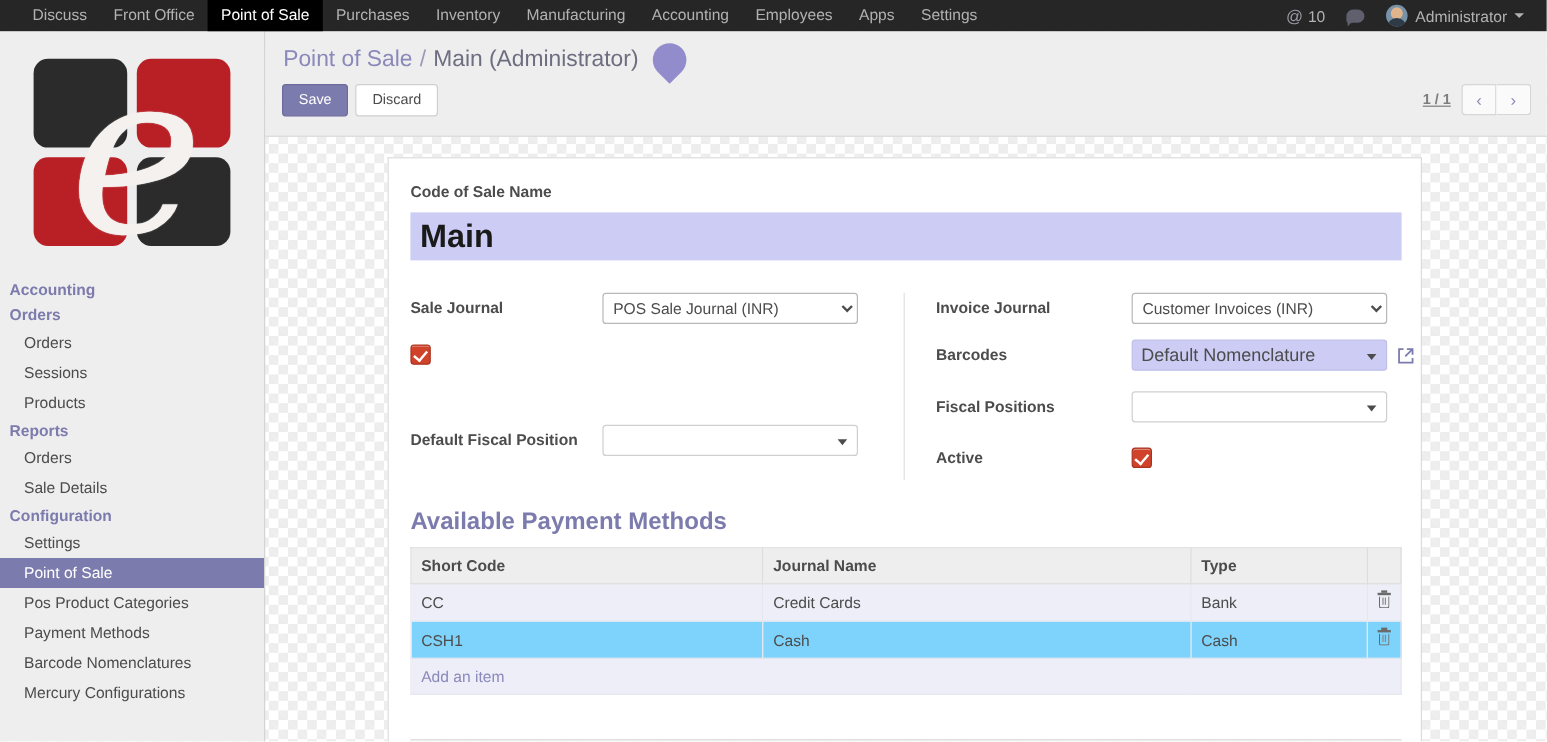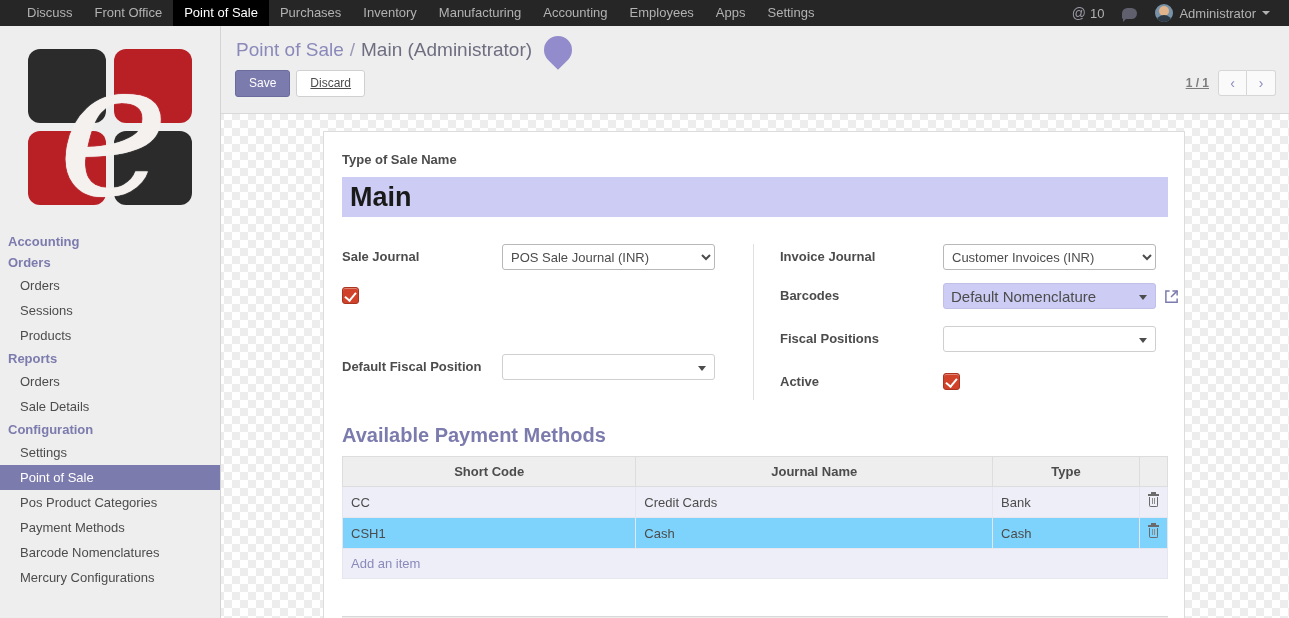--- a/index.html
+++ b/index.html
@@ -156,21 +156,21 @@
     transform: rotate(225deg);
     opacity: .92;
   }
   .btn-row { position: absolute; left: 14px; top: 44px; display: flex; gap: 6px; }
   .btn {
     font-size: 12px; padding: 5px 13px;
     border-radius: 3px; cursor: pointer;
     border: 1px solid transparent; line-height: 15px;
   }
   .btn-save { background: #7c7bad; color: #ffffff; border-color: #6c6b9d; }
-  .btn-discard { background: #ffffff; color: #4c4c4c; border-color: #d0d0d0; text-decoration: underline; }
+  .btn-discard { background: #ffffff; color: #4c4c4c; border-color: #d0d0d0; }
 
   .pager {
     position: absolute; right: 13px; top: 44px;
     display: flex; align-items: center; gap: 9px;
   }
   .pager-label { font-size: 12px; color: #7d7d7d; font-weight: bold; text-decoration: underline; }
   .pager-btns { display: flex; }
   .pg-btn {
     width: 29px; height: 26px;
     background: #fafafa; border: 1px solid #d6d6d6;
@@ -269,21 +269,21 @@
   .sec-title {
     color: #7c7bad; font-size: 20px; font-weight: bold;
     margin: 24px 0 9px 0;
   }
   table.pm {
     width: 826px; border-collapse: collapse;
     font-size: 13px;
   }
   table.pm th {
     background: #eeeeee;
-    text-align: center; font-weight: bold; color: #4c4c4c;
+    text-align: left; font-weight: bold; color: #4c4c4c;
     padding: 7px 8px; border: 1px solid #dddddd;
     font-size: 13px;
   }
   table.pm td {
     padding: 7px 8px; border: 1px solid #e6e6ee;
     color: #4c4c4c;
   }
   table.pm tr.alt td { background: #edeef8; }
   table.pm tr.plain td { background: #7dd3fc; }
   table.pm tr.addrow td {
@@ -412,21 +412,21 @@
       <span class="pager-btns">
         <span class="pg-btn first">‹</span>
         <span class="pg-btn last">›</span>
       </span>
     </div>
   </div>
 
   <div class="sheet">
     <div class="sheet-inner">
 
-      <div class="label-top">Type of Sale Name</div>
+      <div class="label-top">Code of Sale Name</div>
       <input class="name-input" type="text" value="Main" style="">
 
       <div class="cols">
 
         <div class="col left">
 
           <div class="frow">
             <div class="flabel">Sale Journal</div>
             <div class="fval">
               <select class="sel-native">

